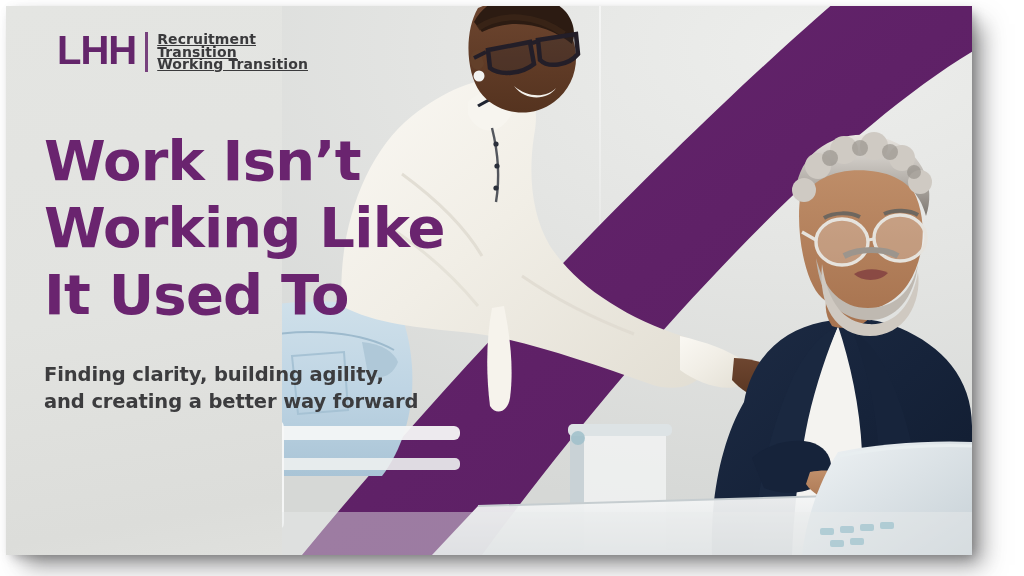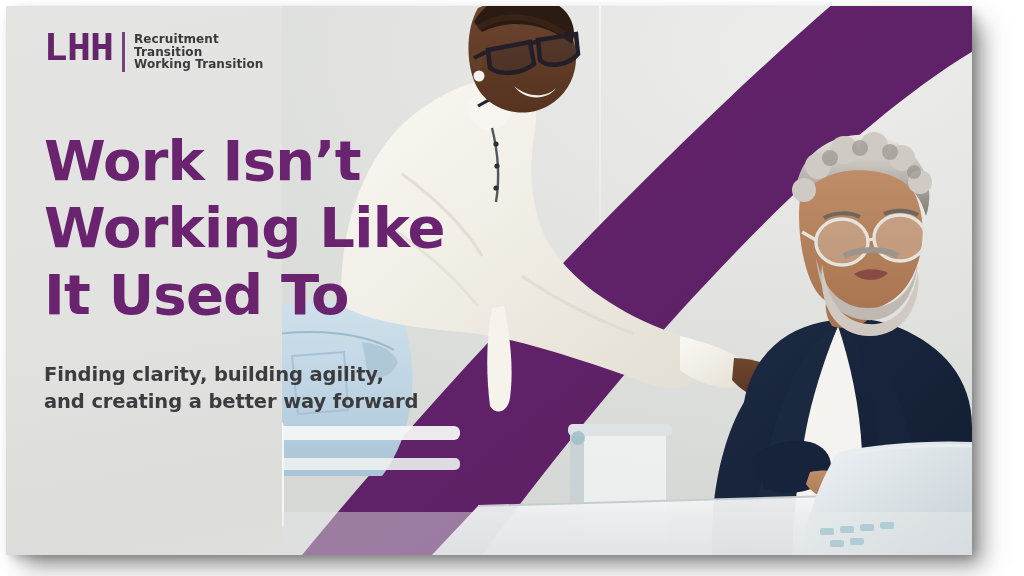--- a/index.html
+++ b/index.html
@@ -44,31 +44,32 @@
   #people{position:absolute;inset:0;}
   
   #foreground{position:absolute;inset:0;}
 
   
   #left-col{position:absolute;left:0;top:0;width:430px;height:549px;}
 
   
   #logo{position:absolute;left:38px;top:24px;display:flex;align-items:flex-start;}
   #logo-mark{
-    font-family:Liberation Mono, monospace;
+    font-family:Liberation Sans, sans-serif;
     font-weight:700;font-size:40px;line-height:40px;letter-spacing:-1px;
     color:#64256B;
+    margin-left:13px;
   }
   #logo-rule{
     width:3px;height:40px;background:#64256B;margin:2px 9px 0 9px;opacity:.85;
   }
   #logo-tag{
     font-family:"DejaVu Sans","Liberation Sans",sans-serif;
-    font-size:12px;line-height:12.6px;font-weight:700;color:#3A3A3C;
-    letter-spacing:.1px;padding-top:3px;
+    font-size:14px;line-height:12.6px;font-weight:700;color:#3A3A3C;
+    letter-spacing:.1px;padding-top:3px;text-decoration:underline;
   }
 
   
   #headline{
     position:absolute;left:38px;top:121px;width:380px;
     font-family:"DejaVu Sans","Liberation Sans",sans-serif;
     font-weight:700;font-size:56px;line-height:67px;
     color:#6A246F;letter-spacing:-.8px;
   }
   #headline .ln{display:block;white-space:nowrap;}

